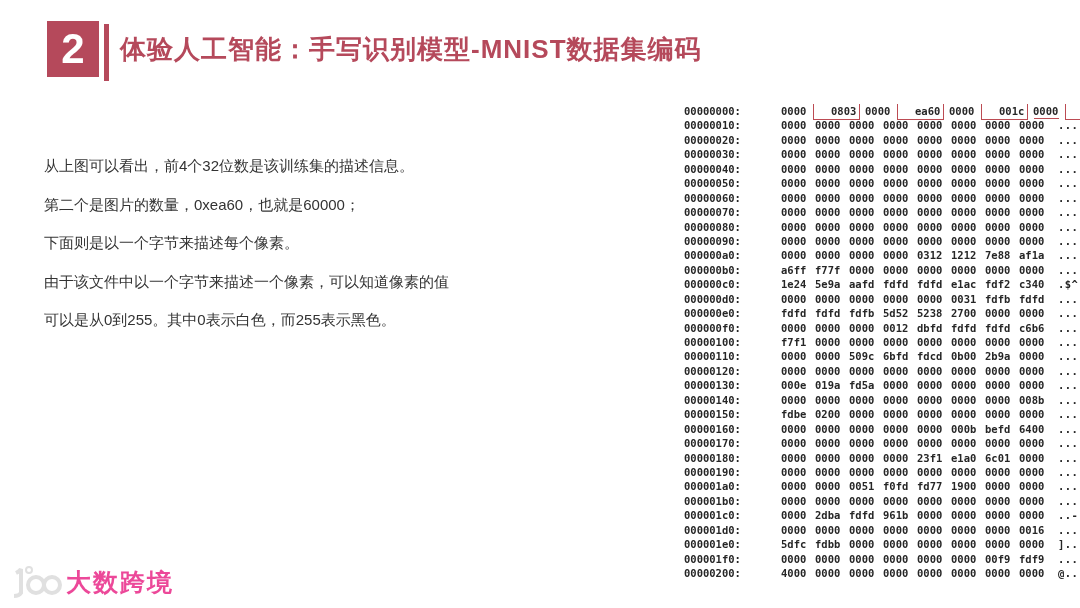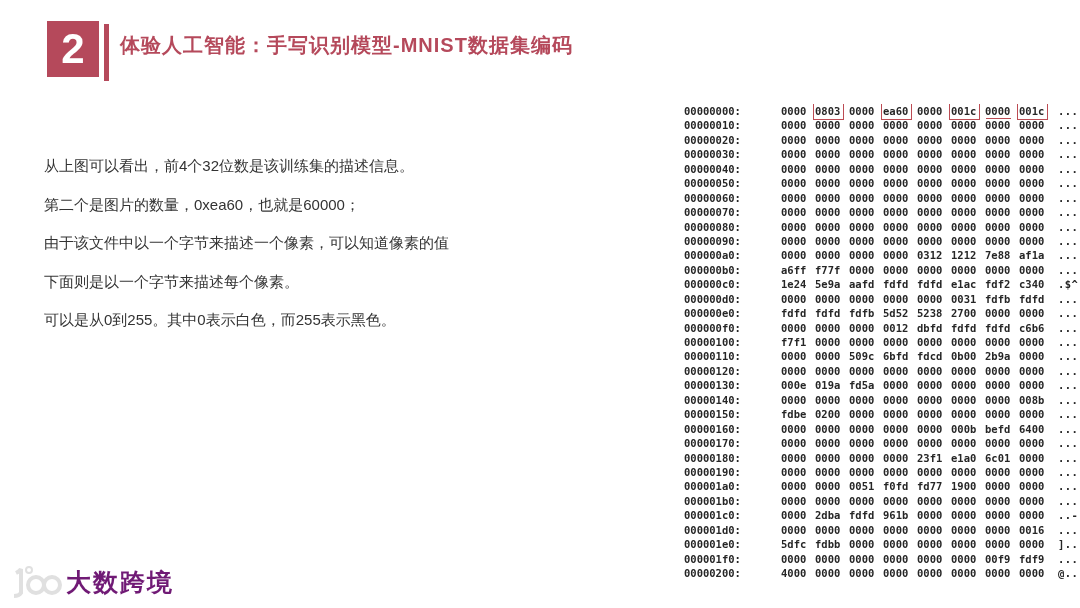--- a/index.html
+++ b/index.html
@@ -14,21 +14,21 @@
     background:var(--accent,#b5495b);color:#fff;
     display:flex;align-items:center;justify-content:center;
     font-size:42px;font-weight:700;
   }
   .title-bar{
     position:absolute;left:104px;top:24px;width:5px;height:57px;
     background:var(--accent,#b5495b);
   }
   .page-title{
     position:absolute;left:120px;top:32px;
-    font-size:20px;font-weight:700;letter-spacing:1px;
+    font-size:26px;font-weight:700;letter-spacing:1px;
     color:var(--accent,#b5495b);white-space:nowrap;
   }
   
   .body-text{
     position:absolute;left:44px;top:147px;width:645px;
     font-size:15px;color:#333333;
   }
   .body-text .line{
     height:38.5px;line-height:38.5px;white-space:nowrap;
   }
@@ -40,53 +40,53 @@
     font-size:10.5px;font-weight:700;color:#262626;
     white-space:nowrap;
   }
   .hexrow{
     display:flex;align-items:center;height:14.45px;line-height:14.45px;
   }
   .hexrow .addr{width:61px;margin-right:16px;flex:none;}
   .hexrow .groups{display:flex;flex:none;margin-left:20px;}
   .hexrow .group{width:27px;margin-right:7px;flex:none;position:relative;}
   .hexrow .group.boxed{
-    outline:1px solid #bc4b53;outline-offset:1px;
+    outline:1px solid #bc4b53;outline-offset:1px;padding-left:16px;
   }
   .hexrow .group.underlined{
     box-shadow:0 2px 0 -1px #bc4b53;
   }
   .hexrow .ascii{margin-left:5px;letter-spacing:0.4px;flex:none;}
   
   .watermark{
     position:absolute;left:8px;top:563px;
     display:flex;align-items:center;gap:4px;
     color:#dedede;
   }
   .watermark svg{display:block;}
   .watermark .wm-text{
-    font-size:25px;font-weight:700;letter-spacing:2px;color:#701a75;text-align:right;
+    font-size:25px;font-weight:700;letter-spacing:2px;color:#ec4899;text-align:right;
   }
 </style>
 </head>
 <body>
 
 <div class="stage">
 
   <div class="badge">
     <span>2</span>
   </div>
   <div class="title-bar"></div>
   <div class="page-title">体验人工智能：手写识别模型-MNIST数据集编码</div>
 
   <div class="body-text">
     <div class="line">从上图可以看出，前4个32位数是该训练集的描述信息。</div>
     <div class="line">第二个是图片的数量，0xea60，也就是60000；</div>
+    <div class="line">下面则是以一个字节来描述每个像素。</div>
     <div class="line">由于该文件中以一个字节来描述一个像素，可以知道像素的值</div>
-    <div class="line">下面则是以一个字节来描述每个像素。</div>
     <div class="line">可以是从0到255。其中0表示白色，而255表示黑色。</div>
   </div>
 
   <div class="hexdump">
     <div class="hexrow">
       <span class="addr">00000000:</span>
       <span class="groups">
           <span class="group">0000</span>
           <span class="group boxed">0803</span>
           <span class="group">0000</span>

